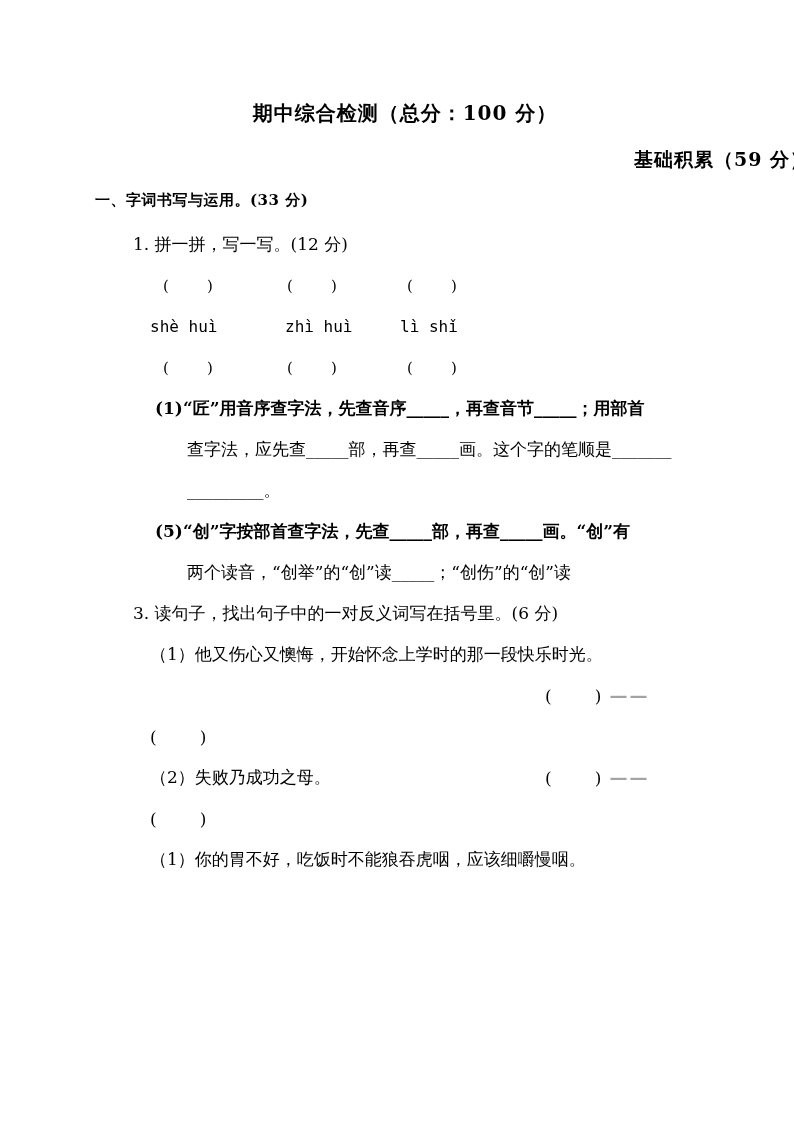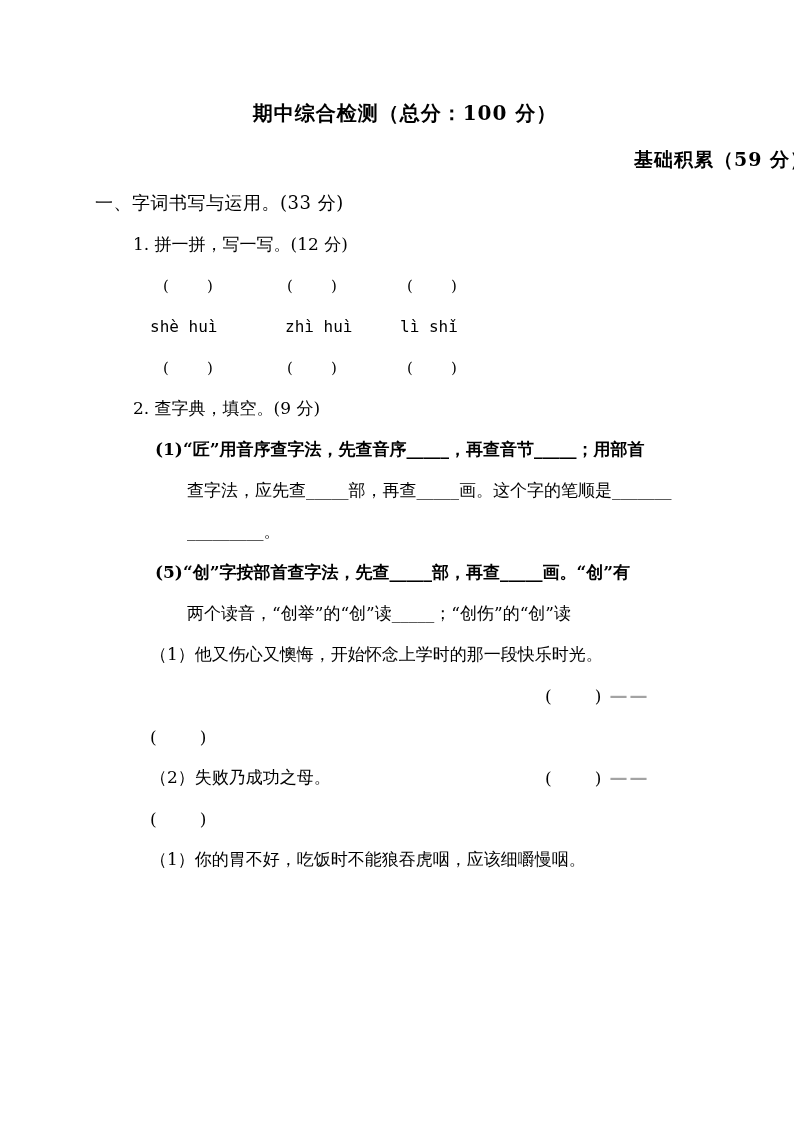--- a/index.html
+++ b/index.html
@@ -18,21 +18,21 @@
     text-align:center; font-size:20px; font-weight:bold;
     letter-spacing:1px;
   }
   .doc-subtitle {
     position:absolute; top:147px; left:0; width:100%;
     text-align:right; font-size:19px; font-weight:bold;
     letter-spacing:1px;
   }
   .part-heading {
     position:absolute; top:191px; left:95px;
-    font-size:18px; font-weight:normal; letter-spacing:0.5px;
+    font-size:15px; font-weight:bold; letter-spacing:0.5px;
   }
   .body {
     position:absolute; top:224px; left:95px; width:620px;
     font-size:17px;
   }
   .line { height:41px; display:flex; align-items:center; position:relative; }
   .q-title   { padding-left:38px; }
   .pinyin-row{ padding-left:55px; font-family:"DejaVu Sans Mono","Liberation Mono",monospace; font-size:16px; }
   .paren-row { padding-left:68px; font-size:15px; }
   .pinyin-row .col1 { display:inline-block; width:135px; }
@@ -78,27 +78,27 @@
       <span class="col1">shè huì</span>
       <span class="col2">zhì huì</span>
       <span class="col3">lì shǐ</span>
     </div>
     <div class="line paren-row">
       <span class="col1 blank">(        )</span>
       <span class="col2 blank">(        )</span>
       <span class="col3 blank">(        )</span>
     </div>
 
-    <div class="line q-title">2. 查字典，填空。(9 分)</div>
     <div class="line sub-first">(1)“匠”用音序查字法，先查音序_____，再查音节_____；用部首</div>
     <div class="line sub-cont">查字法，应先查_____部，再查_____画。这个字的笔顺是_______</div>
     <div class="line sub-cont">_________。</div>
     <div class="line sub-first">(5)“创”字按部首查字法，先查_____部，再查_____画。“创”有</div>
     <div class="line sub-cont">两个读音，“创举”的“创”读_____；“创伤”的“创”读</div>
 
+    <div class="line q-title">3. 读句子，找出句子中的一对反义词写在括号里。(6 分)</div>
     <div class="line q3-item">（1）他又伤心又懊悔，开始怀念上学时的那一段快乐时光。</div>
 
     <div class="line answer-right">
       <span class="blank-slot">(        )</span>
       <span class="dash">——</span>
     </div>
     <div class="line answer-left">
       <span class="blank-slot">(        )</span>
     </div>
 

